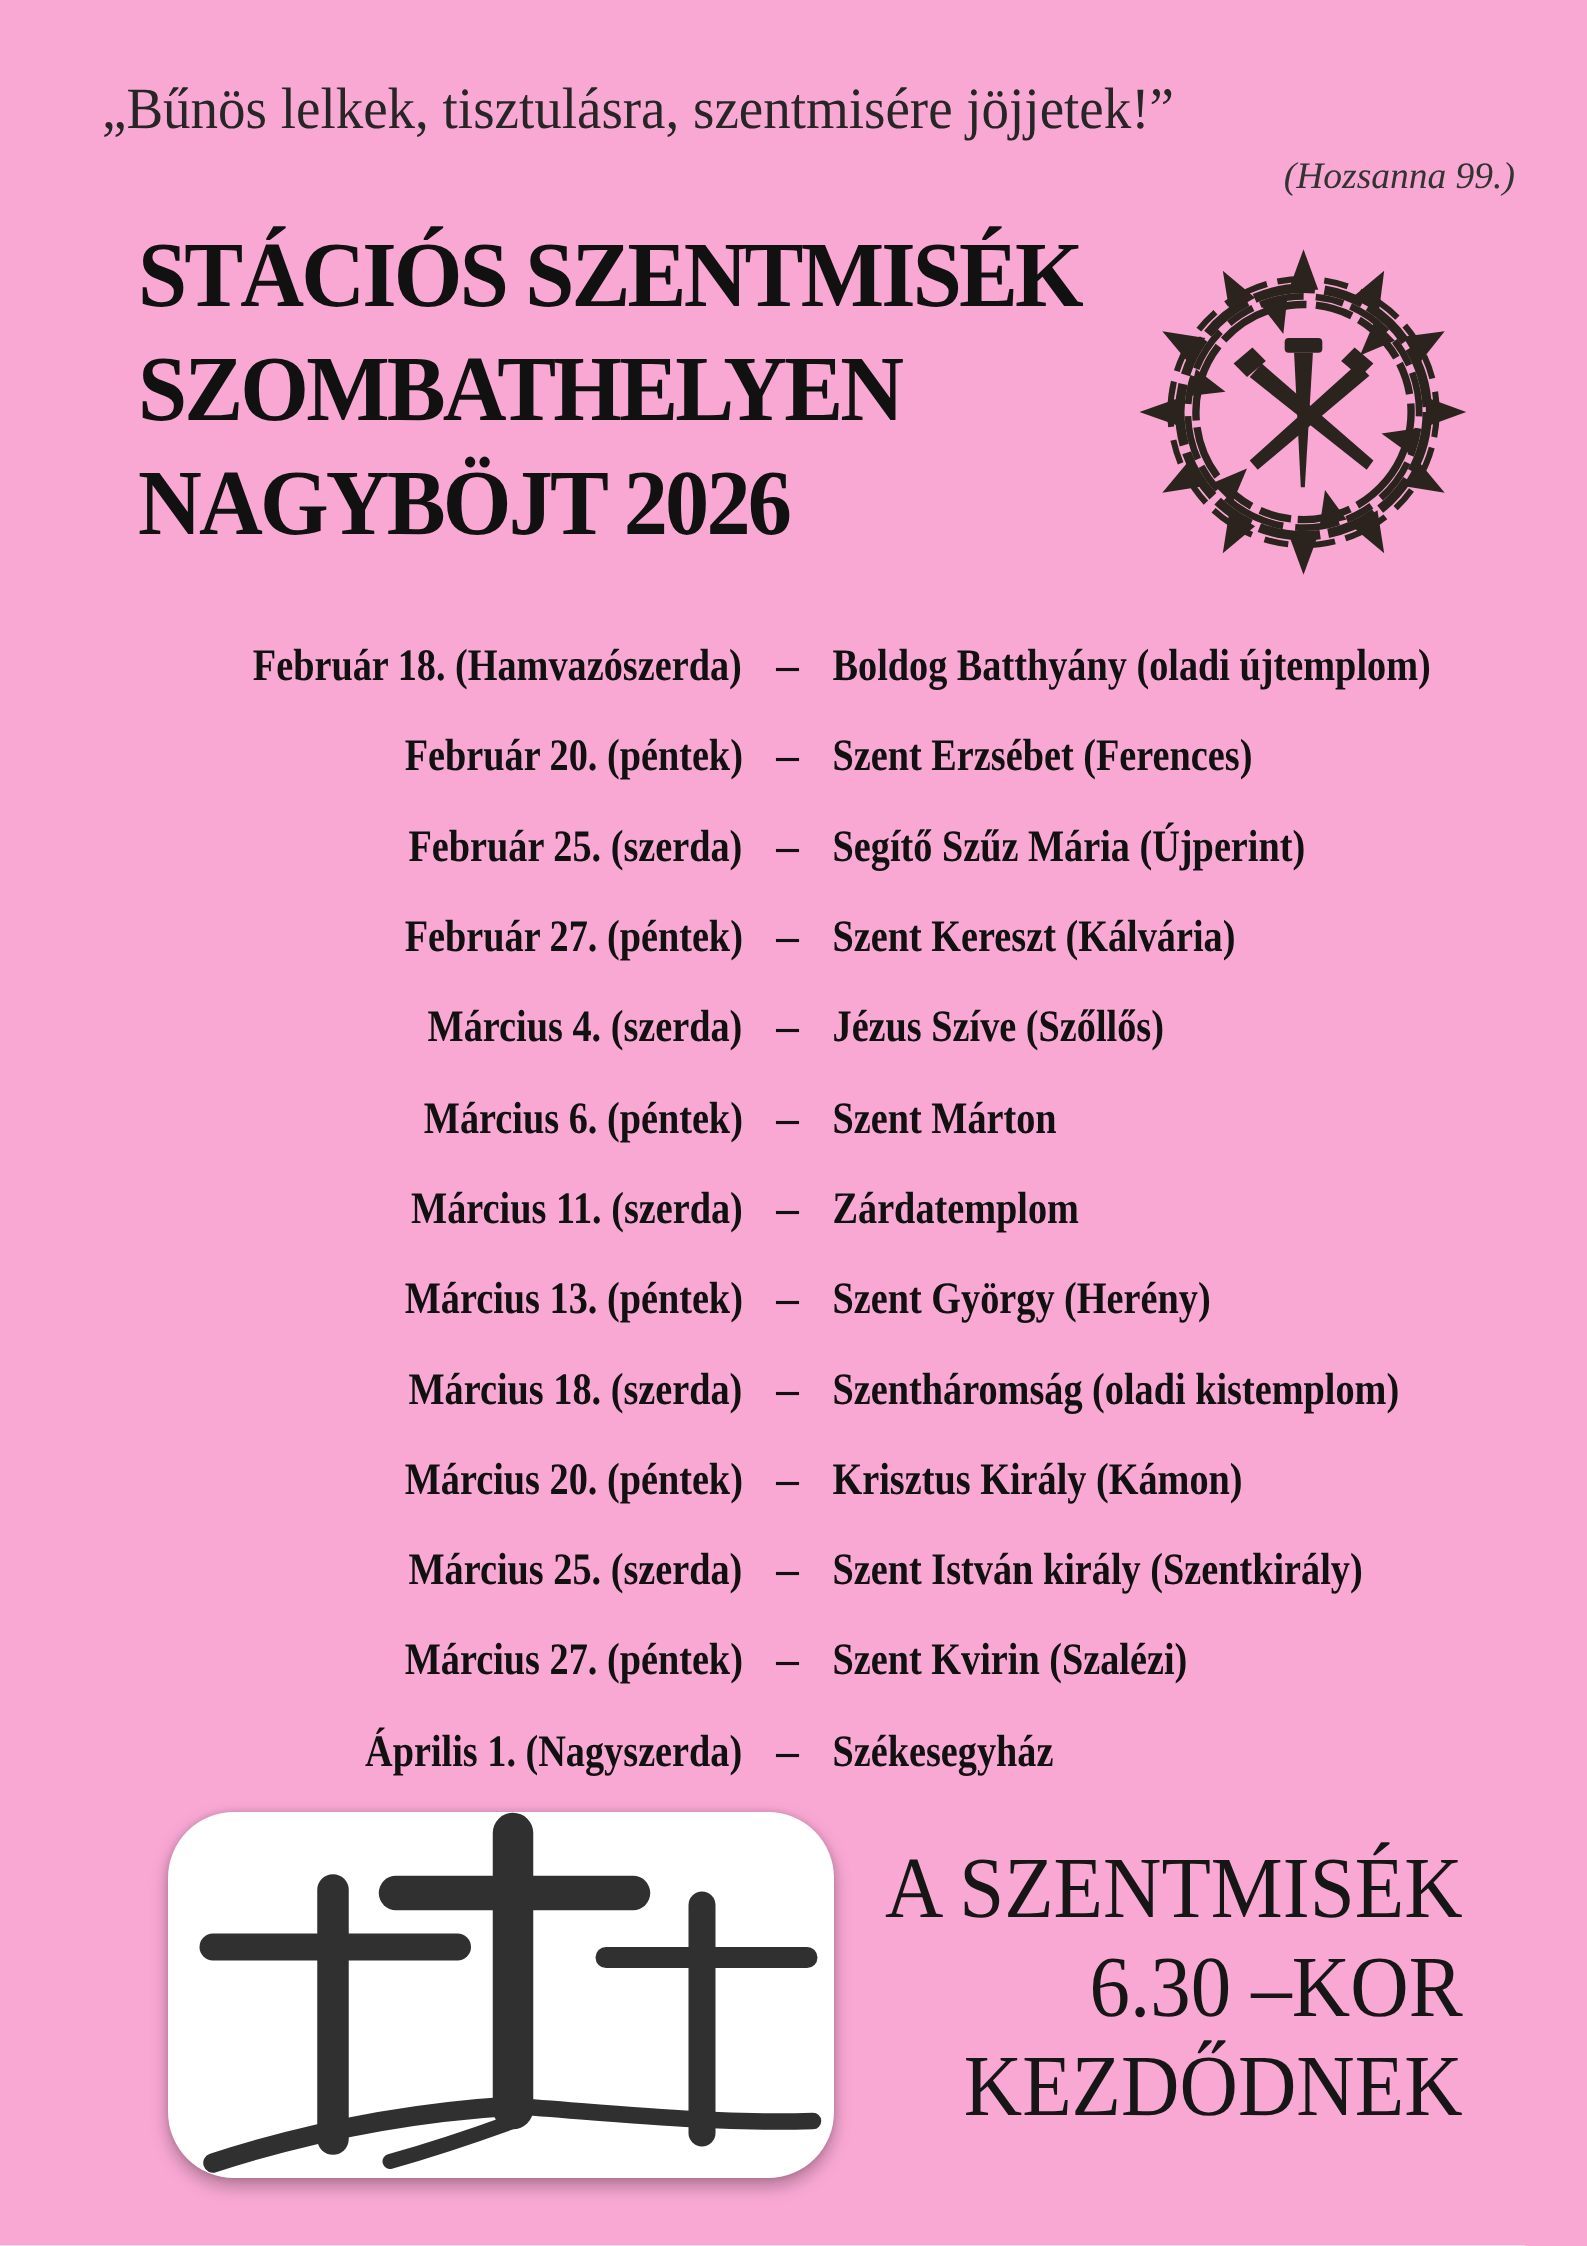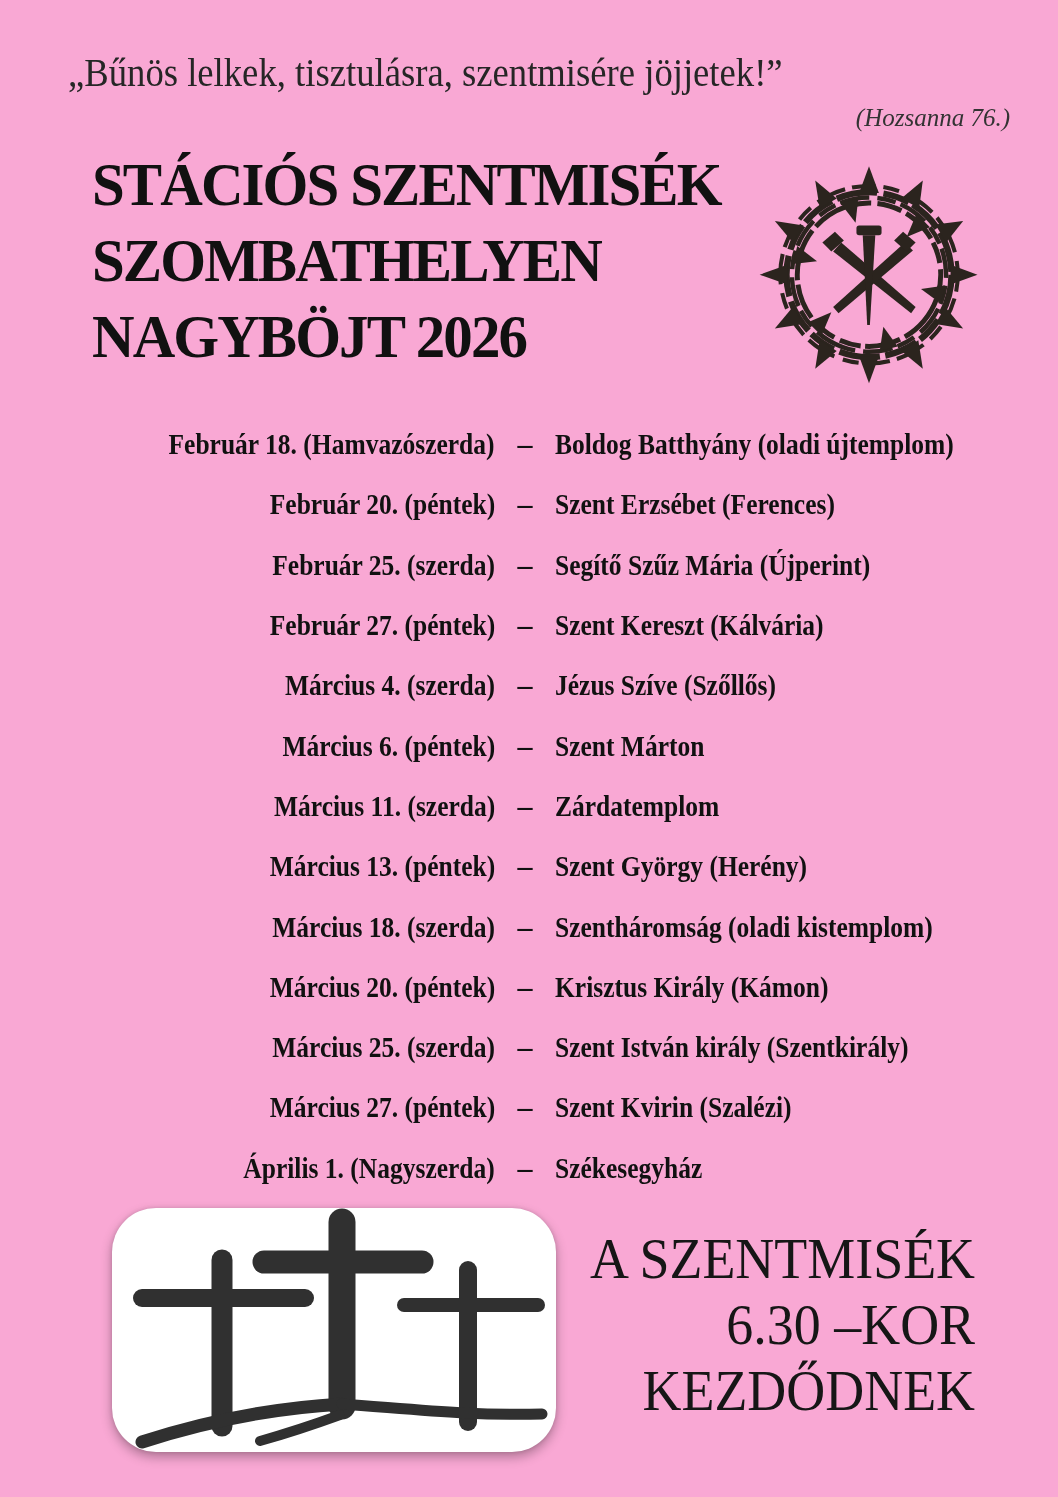--- a/index.html
+++ b/index.html
@@ -127,21 +127,21 @@
     transform: scaleX(0.93);
     transform-origin: right top;
   }
 </style>
 </head>
 <body>
 
 <div class="page">
 
   <div class="quote">„Bűnös lelkek, tisztulásra, szentmisére jöjjetek!”</div>
-  <div class="attribution">(Hozsanna 76.)</div>
+  <div class="attribution">(Hozsanna 99.)</div>
 
   <div class="title">
     <div>STÁCIÓS SZENTMISÉK</div>
     <div>SZOMBATHELYEN</div>
     <div>NAGYBÖJT 2026</div>
   </div>
 
   <svg class="crown" viewBox="-14 -8 268 290" xmlns="http://www.w3.org/2000/svg">
     <g fill="none" stroke="#2b241e">
       <circle cx="120" cy="140" r="92" stroke-width="7" stroke-dasharray="46 7 30 5 38 6"></circle>

